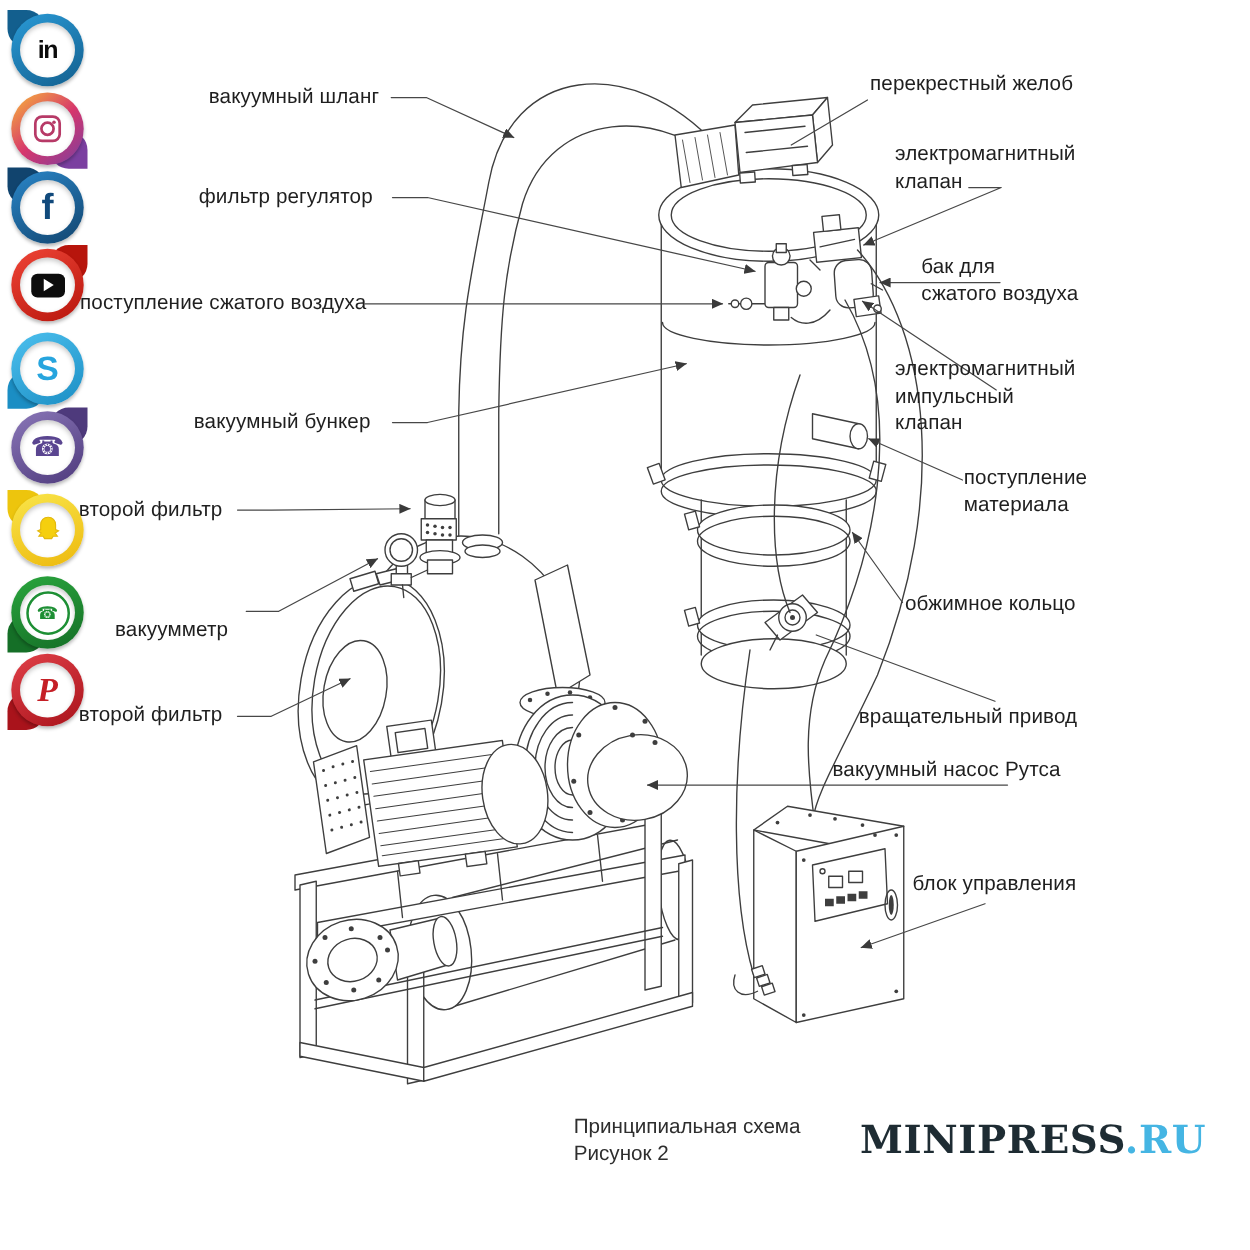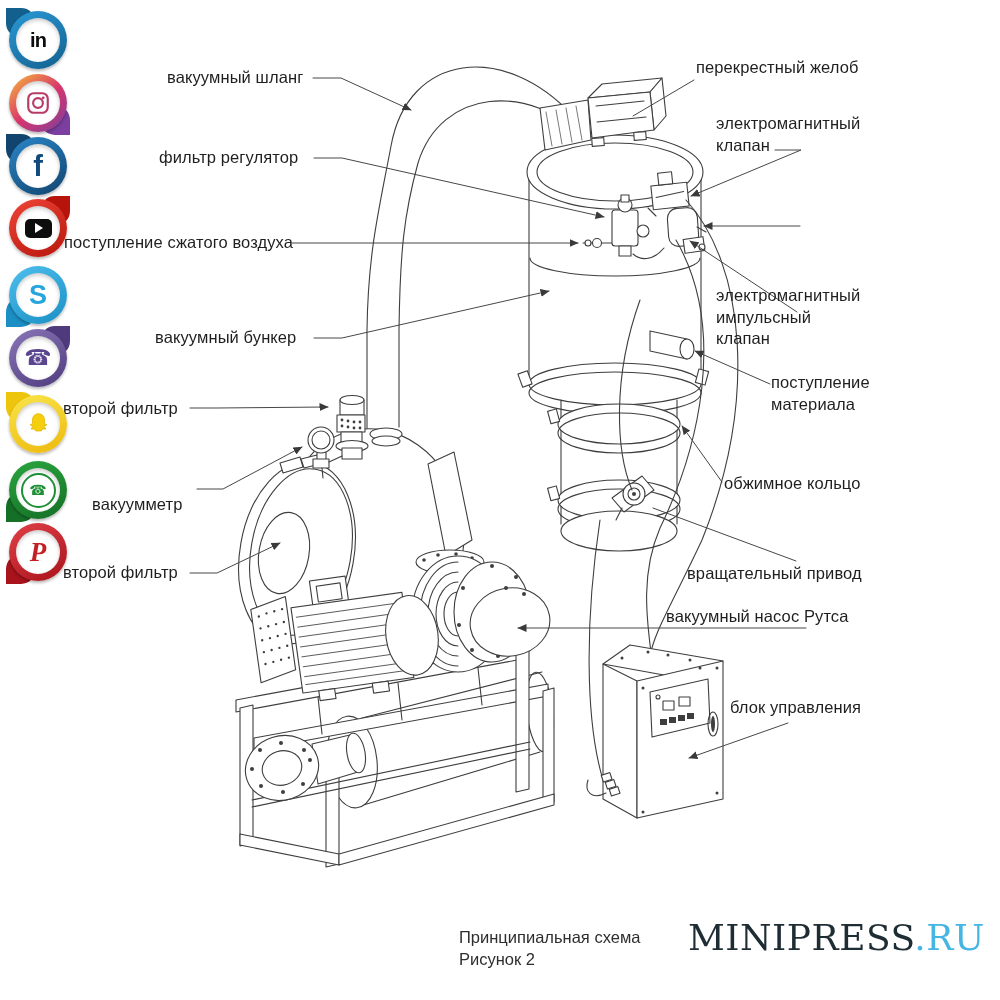--- a/index.html
+++ b/index.html
@@ -27,23 +27,23 @@
   .g-vb{font-size:22px;color:#5a4590;font-weight:400;}
   .g-pi{font-size:27px;color:#c51f26;font-family:"Liberation Serif",serif;font-style:italic;}
   .yt-box{width:27px;height:19px;background:#0d0d0d;border-radius:5px;position:relative;}
   .yt-box::after{content:"";position:absolute;left:10px;top:4px;
       border-left:8px solid #fff;border-top:5.5px solid transparent;border-bottom:5.5px solid transparent;}
   .wa-ring{width:31px;height:31px;border:2.5px solid #1d8f34;border-radius:50%;
       display:flex;align-items:center;justify-content:center;font-size:14px;color:#1d8f34;font-weight:400;}
   
   .cap-model{position:absolute;left:345px;top:876px;font-family:"DejaVu Serif",serif;
              font-size:26px;color:#1c1c1c;letter-spacing:1px;}
-  .cap-line{position:absolute;font-size:16.5px;color:#2e2e2e;margin-top:36px;}
-  .brand{position:absolute;left:688px;top:917px;font-family:"DejaVu Serif",serif;
-         font-weight:400;font-size:36px;letter-spacing:.5px;white-space:nowrap;}
+  .cap-line{position:absolute;font-size:16.5px;color:#2e2e2e;}
+  .brand{position:absolute;left:688px;top:894px;font-family:"DejaVu Serif",serif;
+         font-weight:700;font-size:31px;letter-spacing:.5px;white-space:nowrap;}
 </style>
 </head>
 <body>
 
 <div id="stage">
 
   <svg class="draw" width="1000" height="1000" viewBox="0 0 1000 1000">
     <defs>
       <marker id="ah" markerWidth="10" markerHeight="8" refX="8.5" refY="4" orient="auto">
         <path d="M0,0 L9,4 L0,8 Z" fill="#3a3a3a" stroke="none"></path>
@@ -385,20 +385,22 @@
   <div class="lbl" style="left:167px;top:67px">вакуумный шланг</div>
   <div class="lbl" style="left:159px;top:147px">фильтр регулятор</div>
   <div class="lbl" style="left:64px;top:232px">поступление сжатого воздуха</div>
   <div class="lbl" style="left:155px;top:327px">вакуумный бункер</div>
   <div class="lbl" style="left:63px;top:398px">второй фильтр</div>
   <div class="lbl" style="left:92px;top:494px">вакуумметр</div>
   <div class="lbl" style="left:63px;top:562px">второй фильтр</div>
   <div class="lbl" style="left:696px;top:57px">перекрестный желоб</div>
   <div class="lbl" style="left:716px;top:113px">электромагнитный
 клапан</div>
+  <div class="lbl" style="left:737px;top:203px">бак для
+сжатого воздуха</div>
   <div class="lbl" style="left:716px;top:285px">электромагнитный
 импульсный
 клапан</div>
   <div class="lbl" style="left:771px;top:372px">поступление
 материала</div>
   <div class="lbl" style="left:724px;top:473px">обжимное кольцо</div>
   <div class="lbl" style="left:687px;top:563px">вращательный привод</div>
   <div class="lbl" style="left:666px;top:606px">вакуумный насос Рутса</div>
   <div class="lbl" style="left:730px;top:697px">блок управления</div>
 

